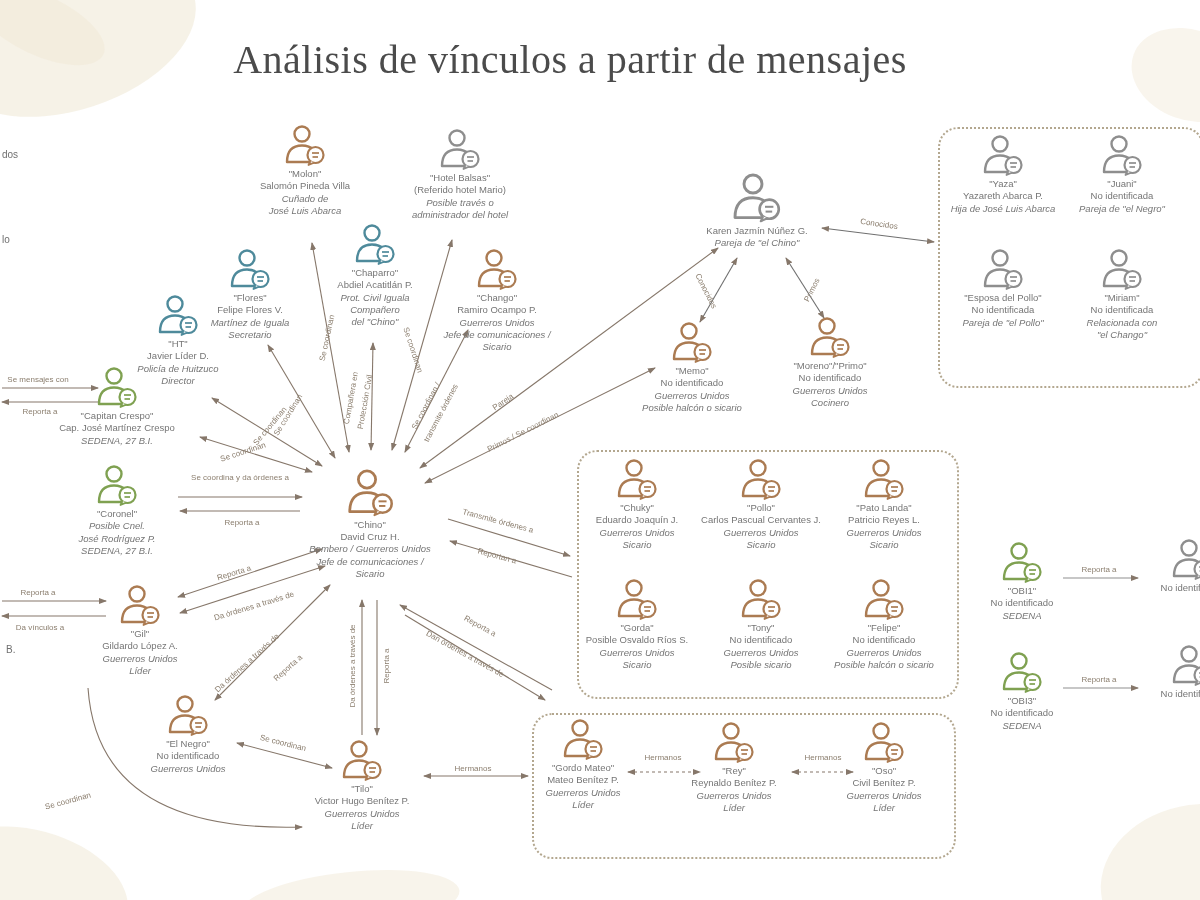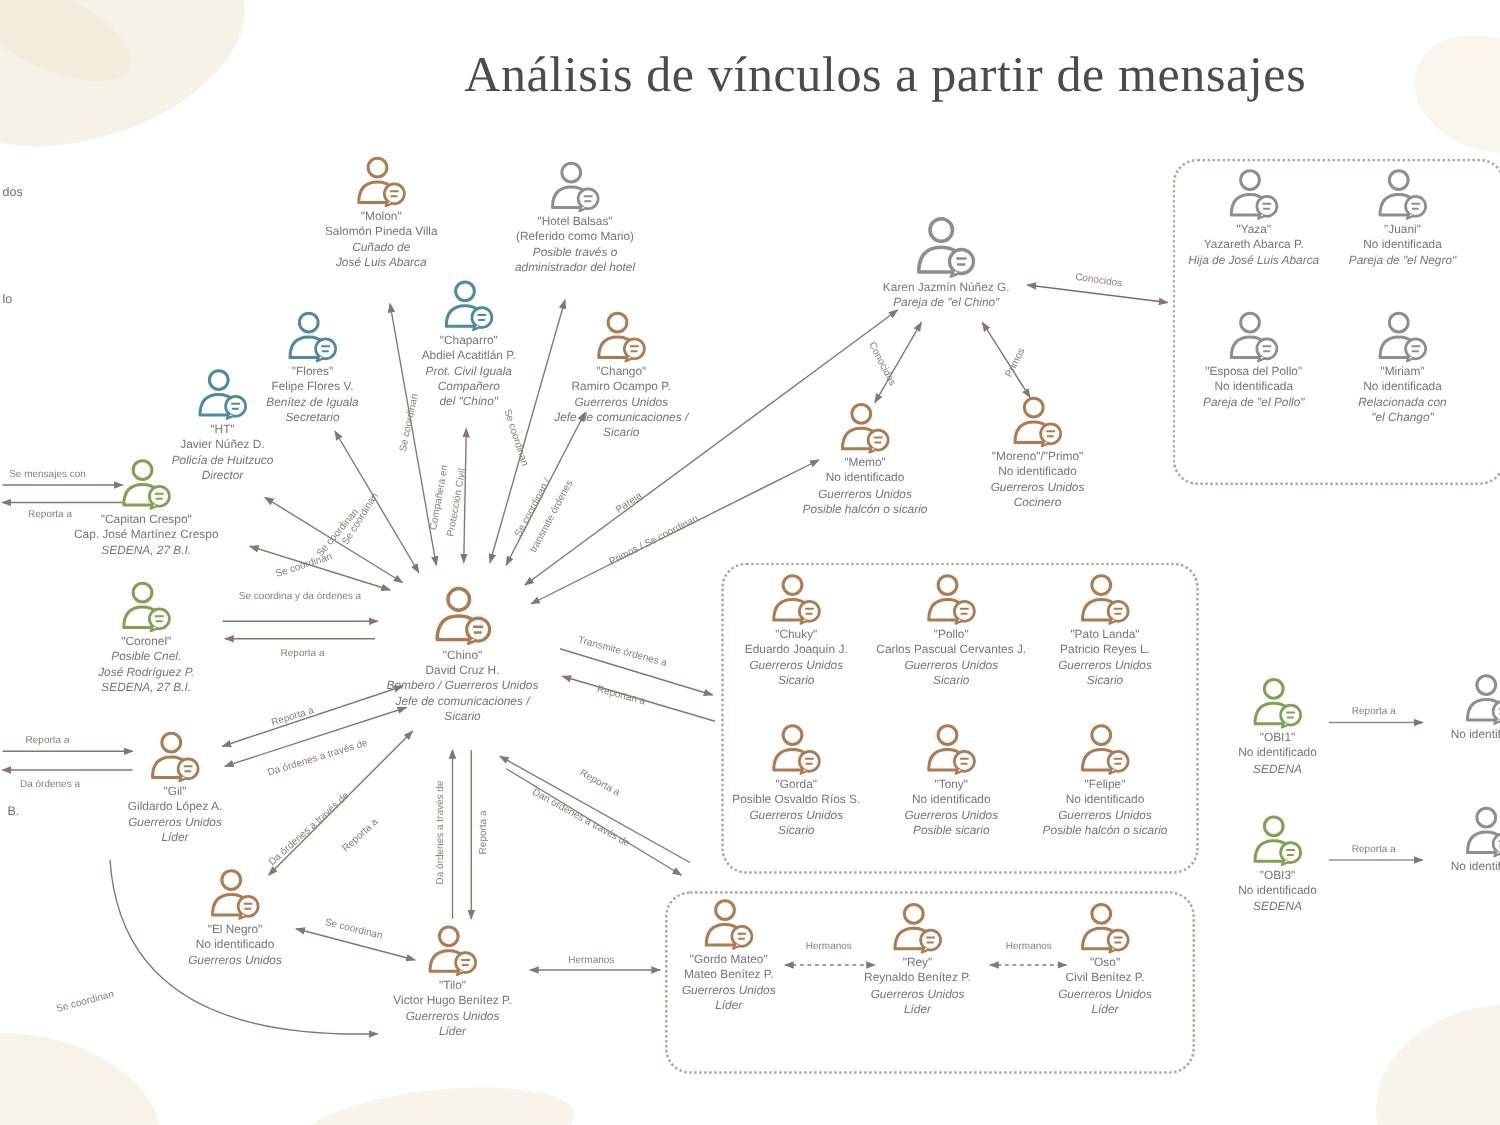--- a/index.html
+++ b/index.html
@@ -1,19 +1,19 @@
 <!DOCTYPE html>
 <html><head>
 <meta charset="utf-8">
 <style>
   html,body{margin:0;padding:0;background:#e9e9e9;}
   #canvas{position:relative;width:1200px;height:900px;background:#ffffff;overflow:hidden;
           font-family:"Liberation Sans",sans-serif;}
   .decor{position:absolute;background:#efe7d3;border-radius:50%;}
-  #title{position:absolute;left:95px;top:36px;width:950px;text-align:right;
+  #title{position:absolute;left:95px;top:36px;width:950px;text-align:center;
          font-family:"Liberation Serif",serif;font-size:40px;color:#4b4b4b;letter-spacing:.5px;}
   #edge-layer{position:absolute;left:0;top:0;}
   .group{position:absolute;border:2px dotted #b3a78f;border-radius:20px;}
   .node{position:absolute;text-align:center;}
   .node .ic{display:block;margin:0 auto;}
   .nlines{margin-top:2px;font-size:9.5px;line-height:1.3;color:#757575;}
   .nline{display:block;white-space:nowrap;}
   .nline.it{font-style:italic;}
   .elbl{position:absolute;font-size:8px;color:#8b7e6e;white-space:nowrap;}
   .frag{position:absolute;font-size:10px;color:#6f6f6f;}
@@ -101,21 +101,21 @@
         <svg class="ic" width="46" height="42" viewBox="0 0 46 42">
     <circle cx="20" cy="10" r="7.5" fill="#fff" stroke="#8e8e8e" stroke-width="2.4"></circle>
     <path d="M5 38 Q5 21.5 20 21.5 Q35 21.5 35 38 Z" fill="#fff" stroke="#8e8e8e" stroke-width="2.4" stroke-linejoin="round"></path>
     <circle cx="33.5" cy="31" r="8" fill="#fff" stroke="#8e8e8e" stroke-width="2.2"></circle>
     <path d="M28.5 37 L26.5 41 L32 38.6" fill="#fff" stroke="#8e8e8e" stroke-width="1.8" stroke-linejoin="round"></path>
     <line x1="30" y1="29" x2="37" y2="29" stroke="#8e8e8e" stroke-width="1.7"></line>
     <line x1="30.5" y1="33" x2="36" y2="33" stroke="#8e8e8e" stroke-width="1.7"></line>
   </svg>
         <div class="nlines">
           <span class="nline">"Hotel Balsas"</span>
-          <span class="nline">(Referido como Mario)</span>
+          <span class="nline">(Referido hotel Mario)</span>
           <span class="nline it">Posible través o</span>
           <span class="nline it">administrador del hotel</span>
         </div>
       </div>
       <div class="node" style="left: 295px; top: 223px; width: 160px;">
         <svg class="ic" width="46" height="42" viewBox="0 0 46 42">
     <circle cx="20" cy="10" r="7.5" fill="#fff" stroke="#4e8a9b" stroke-width="2.4"></circle>
     <path d="M5 38 Q5 21.5 20 21.5 Q35 21.5 35 38 Z" fill="#fff" stroke="#4e8a9b" stroke-width="2.4" stroke-linejoin="round"></path>
     <circle cx="33.5" cy="31" r="8" fill="#fff" stroke="#4e8a9b" stroke-width="2.2"></circle>
     <path d="M28.5 37 L26.5 41 L32 38.6" fill="#fff" stroke="#4e8a9b" stroke-width="1.8" stroke-linejoin="round"></path>
@@ -135,36 +135,36 @@
     <circle cx="20" cy="10" r="7.5" fill="#fff" stroke="#4e8a9b" stroke-width="2.4"></circle>
     <path d="M5 38 Q5 21.5 20 21.5 Q35 21.5 35 38 Z" fill="#fff" stroke="#4e8a9b" stroke-width="2.4" stroke-linejoin="round"></path>
     <circle cx="33.5" cy="31" r="8" fill="#fff" stroke="#4e8a9b" stroke-width="2.2"></circle>
     <path d="M28.5 37 L26.5 41 L32 38.6" fill="#fff" stroke="#4e8a9b" stroke-width="1.8" stroke-linejoin="round"></path>
     <line x1="30" y1="29" x2="37" y2="29" stroke="#4e8a9b" stroke-width="1.7"></line>
     <line x1="30.5" y1="33" x2="36" y2="33" stroke="#4e8a9b" stroke-width="1.7"></line>
   </svg>
         <div class="nlines">
           <span class="nline">"Flores"</span>
           <span class="nline">Felipe Flores V.</span>
-          <span class="nline it">Benítez de Iguala</span>
+          <span class="nline it">Martínez de Iguala</span>
           <span class="nline it">Secretario</span>
         </div>
       </div>
       <div class="node" style="left: 98px; top: 294px; width: 160px;">
         <svg class="ic" width="46" height="42" viewBox="0 0 46 42">
     <circle cx="20" cy="10" r="7.5" fill="#fff" stroke="#4e8a9b" stroke-width="2.4"></circle>
     <path d="M5 38 Q5 21.5 20 21.5 Q35 21.5 35 38 Z" fill="#fff" stroke="#4e8a9b" stroke-width="2.4" stroke-linejoin="round"></path>
     <circle cx="33.5" cy="31" r="8" fill="#fff" stroke="#4e8a9b" stroke-width="2.2"></circle>
     <path d="M28.5 37 L26.5 41 L32 38.6" fill="#fff" stroke="#4e8a9b" stroke-width="1.8" stroke-linejoin="round"></path>
     <line x1="30" y1="29" x2="37" y2="29" stroke="#4e8a9b" stroke-width="1.7"></line>
     <line x1="30.5" y1="33" x2="36" y2="33" stroke="#4e8a9b" stroke-width="1.7"></line>
   </svg>
         <div class="nlines">
           <span class="nline">"HT"</span>
-          <span class="nline">Javier Núñez D.</span>
+          <span class="nline">Javier Líder D.</span>
           <span class="nline it">Policía de Huitzuco</span>
           <span class="nline it">Director</span>
         </div>
       </div>
       <div class="node" style="left: 417px; top: 248px; width: 160px;">
         <svg class="ic" width="46" height="42" viewBox="0 0 46 42">
     <circle cx="20" cy="10" r="7.5" fill="#fff" stroke="#ab7b52" stroke-width="2.4"></circle>
     <path d="M5 38 Q5 21.5 20 21.5 Q35 21.5 35 38 Z" fill="#fff" stroke="#ab7b52" stroke-width="2.4" stroke-linejoin="round"></path>
     <circle cx="33.5" cy="31" r="8" fill="#fff" stroke="#ab7b52" stroke-width="2.2"></circle>
     <path d="M28.5 37 L26.5 41 L32 38.6" fill="#fff" stroke="#ab7b52" stroke-width="1.8" stroke-linejoin="round"></path>
@@ -612,20 +612,20 @@
       <div class="elbl" style="left: 68px; top: 801px; transform: translate(-50%, -50%) rotate(-15deg);">Se coordinan</div>
       <div class="elbl" style="left: 473px; top: 768px; transform: translate(-50%, -50%) rotate(0deg);">Hermanos</div>
       <div class="elbl" style="left: 663px; top: 757px; transform: translate(-50%, -50%) rotate(0deg);">Hermanos</div>
       <div class="elbl" style="left: 823px; top: 757px; transform: translate(-50%, -50%) rotate(0deg);">Hermanos</div>
       <div class="elbl" style="left: 879px; top: 224px; transform: translate(-50%, -50%) rotate(8deg);">Conocidos</div>
       <div class="elbl" style="left: 706px; top: 291px; transform: translate(-50%, -50%) rotate(63deg);">Conocidos</div>
       <div class="elbl" style="left: 812px; top: 290px; transform: translate(-50%, -50%) rotate(-63deg);">Primos</div>
       <div class="elbl" style="left: 1099px; top: 569px; transform: translate(-50%, -50%) rotate(0deg);">Reporta a</div>
       <div class="elbl" style="left: 1099px; top: 679px; transform: translate(-50%, -50%) rotate(0deg);">Reporta a</div>
       <div class="elbl" style="left: 38px; top: 592px; transform: translate(-50%, -50%) rotate(0deg);">Reporta a</div>
-      <div class="elbl" style="left: 40px; top: 627px; transform: translate(-50%, -50%) rotate(0deg);">Da órdenes a</div>
+      <div class="elbl" style="left: 40px; top: 627px; transform: translate(-50%, -50%) rotate(0deg);">Da vínculos a</div>
     </div>
   <div id="frag-layer">
       <div class="frag" style="left: 2px; top: 149px;">dos</div>
       <div class="frag" style="left: 2px; top: 234px;">lo</div>
       <div class="frag" style="left: 6px; top: 644px;">B.</div>
     </div>
 </div>
 
 </body></html>

